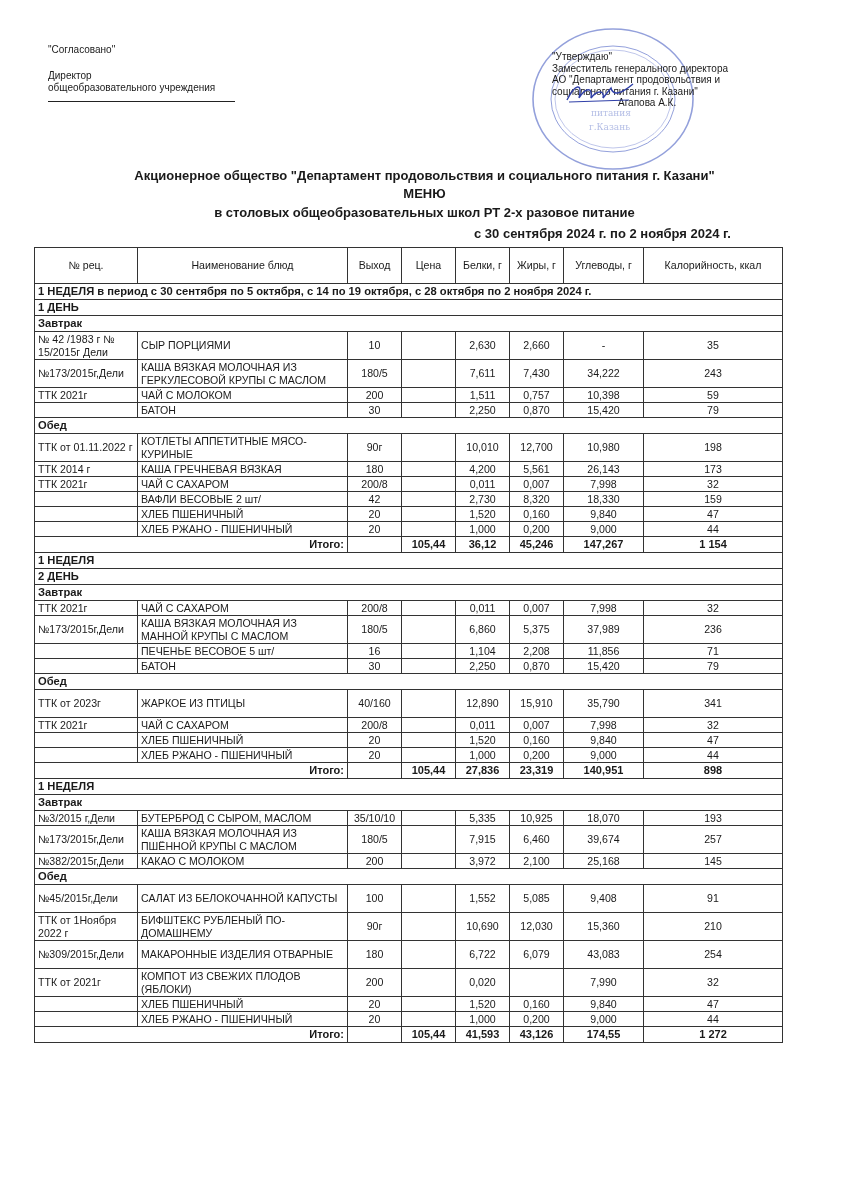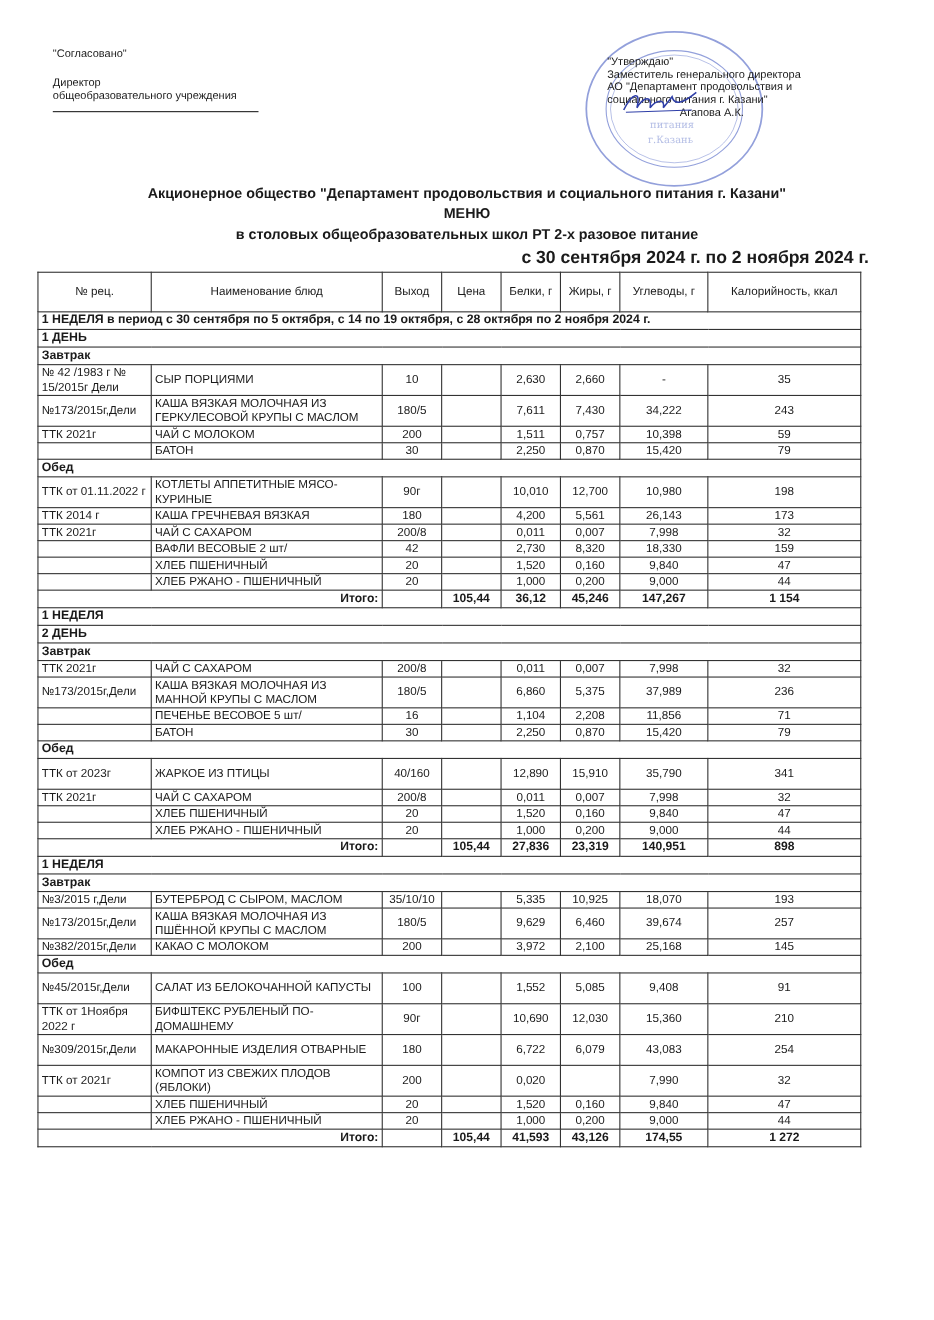--- a/index.html
+++ b/index.html
@@ -7,21 +7,21 @@
            font-family: "Liberation Sans", sans-serif; color: #1a1a1a; }
     .hdr-left { position: absolute; left: 48px; top: 44px; font-size: 10px; line-height: 12.5px; }
     .hdr-left .sp { height: 13px; }
     .sig-line { width: 187px; border-bottom: 1px solid #222; margin-top: 6px; }
     .hdr-right { position: absolute; left: 552px; top: 51px; font-size: 10px; line-height: 11.6px; z-index: 2; }
     .hdr-right .sig-name { padding-left: 66px; }
     .stamp { position: absolute; left: 527px; top: 24px; width: 172px; height: 150px; z-index: 1; }
     .signature { position: absolute; left: 565px; top: 80px; width: 70px; height: 26px; z-index: 3; }
     .title { position: absolute; left: 0; width: 849px; text-align: center; font-weight: bold; font-size: 13px; }
     .t1 { top: 168px; } .t2 { top: 186px; } .t3 { top: 205px; }
-    .t4 { position: absolute; left: 474px; top: 226px; font-weight: bold; font-size: 16px; }
+    .t4 { position: absolute; left: 474px; top: 226px; font-weight: bold; font-size: 13px; }
     table.menu { position: absolute; left: 34px; top: 247px; border-collapse: collapse; table-layout: fixed; width: 748px; }
     table.menu td, table.menu th { border: 1px solid #333; padding: 0 3px; font-size: 10.6px; line-height: 12.4px; }
     th { font-weight: normal; text-align: center; height: 35px; font-size: 10.6px; }
     th.rec { font-weight: normal; font-size: 8px; margin-left: 38px; }
     td.rec { font-size: 7.2px; line-height: 9px; }
     td.name { text-align: left; }
     td.c { text-align: center; }
     tr.band td { font-weight: bold; font-size: 11.2px; height: 15px; }
     tr.r1 td { height: 14px; }
     tr.r2 td { height: 27px; }
@@ -328,21 +328,21 @@
         <td class="c">5,335</td>
         <td class="c">10,925</td>
         <td class="c">18,070</td>
         <td class="c">193</td>
       </tr>
       <tr class="r2">
         <td class="rec">№173/2015г,Дели</td>
         <td class="name">КАША ВЯЗКАЯ МОЛОЧНАЯ ИЗ ПШЁННОЙ КРУПЫ С МАСЛОМ</td>
         <td class="c">180/5</td>
         <td class="c"></td>
-        <td class="c">9,629</td>
+        <td class="c">7,915</td>
         <td class="c">6,460</td>
         <td class="c">39,674</td>
         <td class="c">257</td>
       </tr>
       <tr class="r1">
         <td class="rec">№382/2015г,Дели</td>
         <td class="name">КАКАО С МОЛОКОМ</td>
         <td class="c">200</td>
         <td class="c"></td>
         <td class="c">3,972</td>

